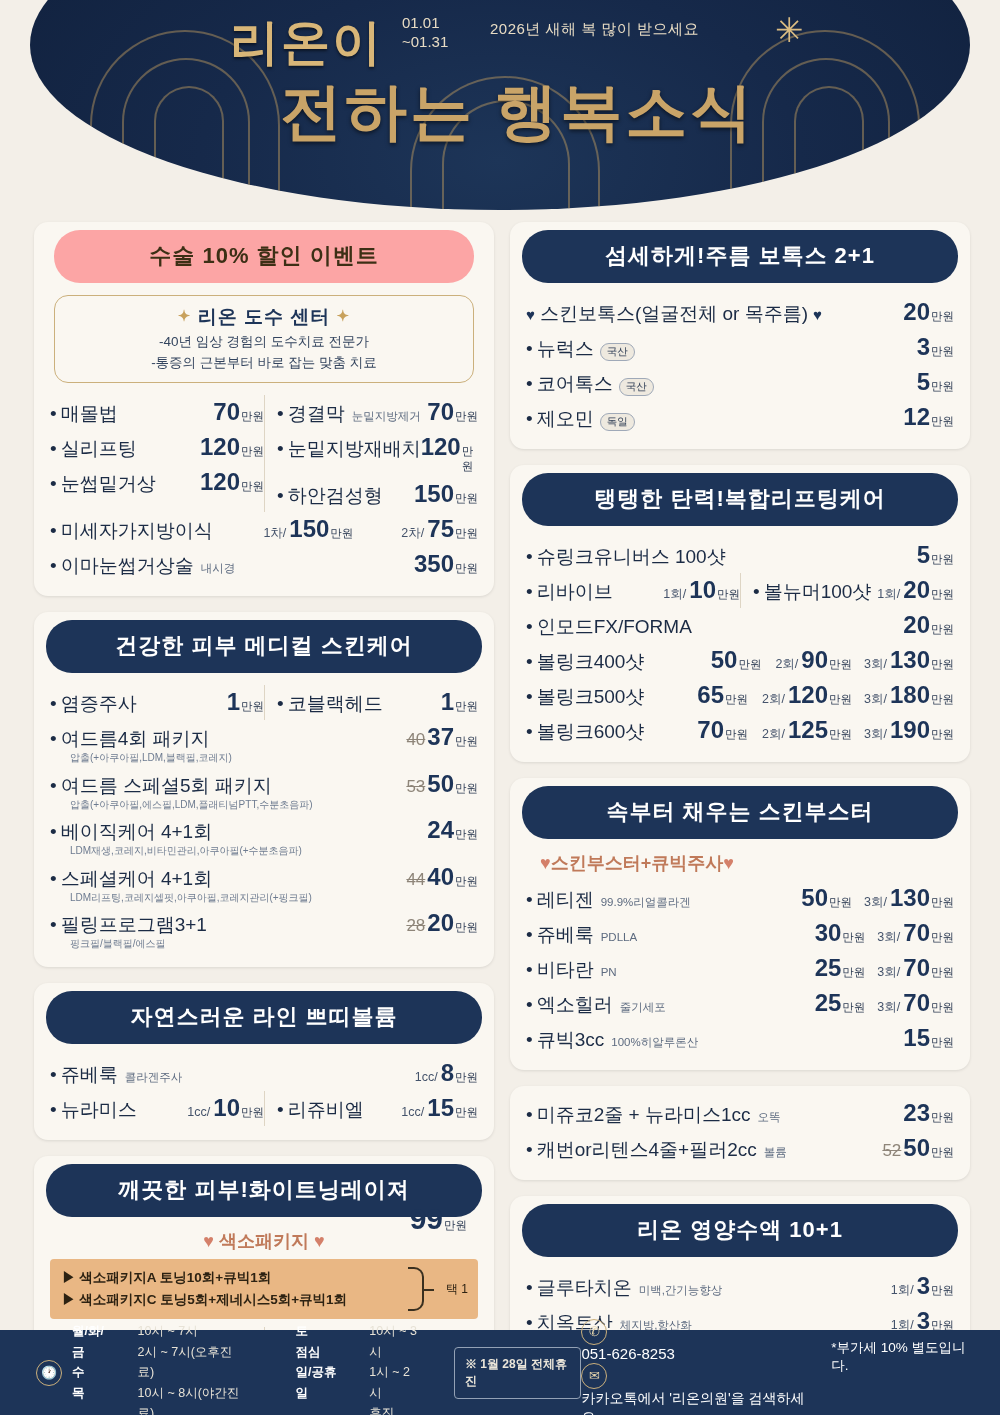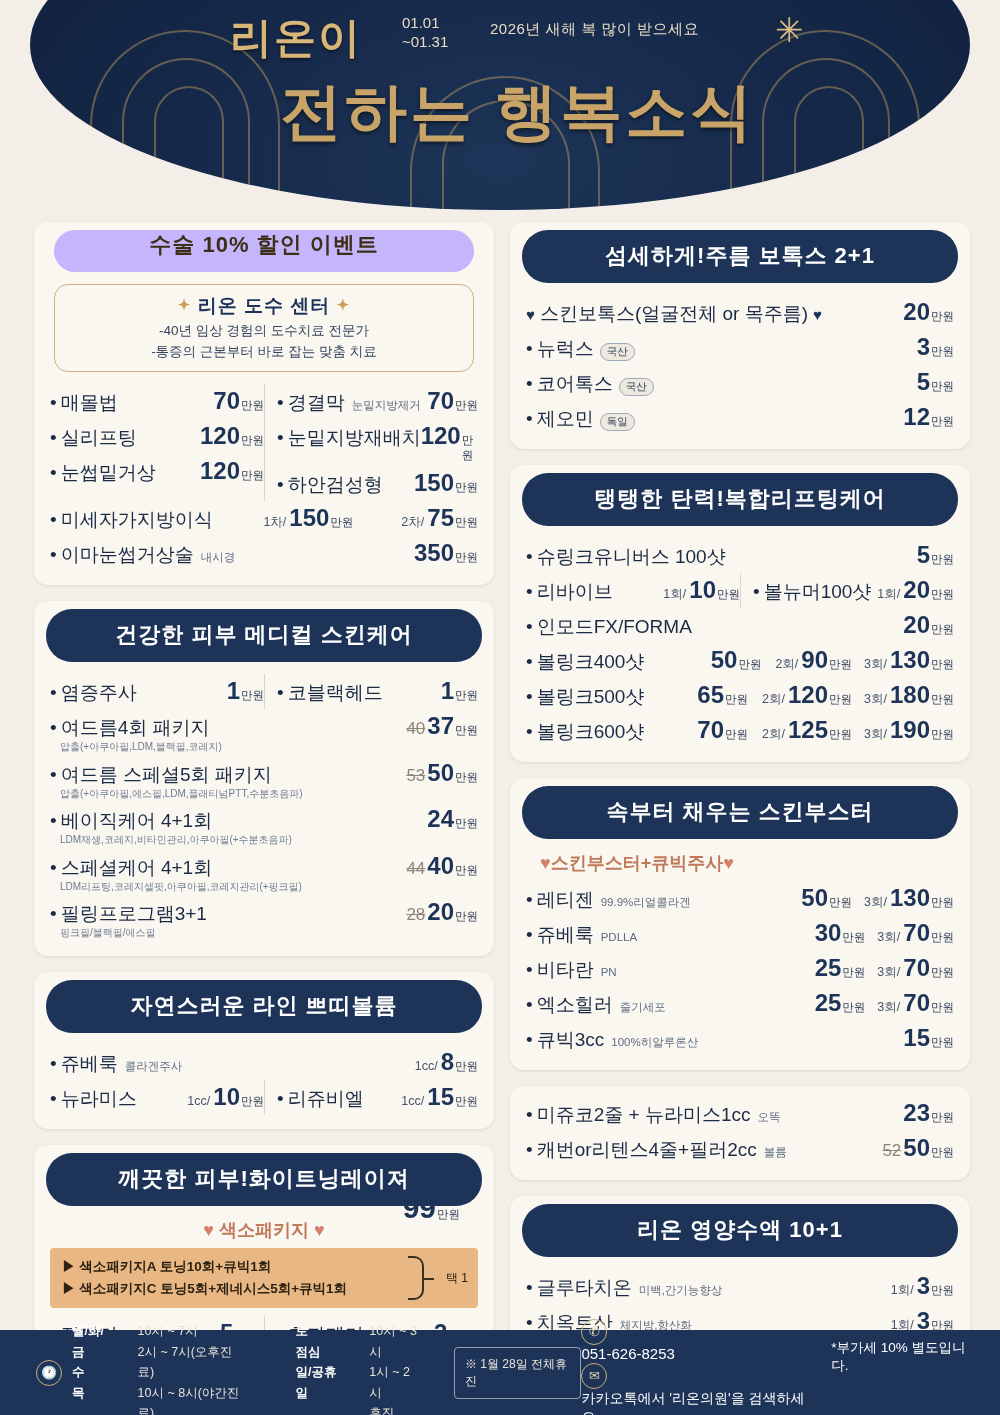--- a/index.html
+++ b/index.html
@@ -21,21 +21,21 @@
       radial-gradient(ellipse at 50% 85%, #1d3558 0%, #16294a 45%, #10203c 100%);
     overflow:hidden;
   }
   .arch {
     position:absolute; border:2px solid rgba(198,160,95,.45);
     border-bottom:none; border-radius:200px 200px 0 0;
   }
   .hero-text { position:absolute; left:0; top:0; width:940px; height:330px; }
   .title1 {
     position:absolute; left:200px; top:130px; width:380px;
-    font-size:42px; font-weight:bold; letter-spacing:2px;
+    font-size:49px; font-weight:bold; letter-spacing:2px;
     color:#d8b678;
     text-shadow:0 2px 3px rgba(0,0,0,.5);
   }
   .title2 {
     position:absolute; left:250px; top:190px; width:520px;
     font-size:62px; font-weight:bold; letter-spacing:3px;
     color:#c9a468;
     text-shadow:0 2px 4px rgba(0,0,0,.55);
   }
   .date-range {
@@ -61,41 +61,41 @@
   }
 
   
   .hdr-navy {
     background:#1d3458; color:#fff; border-radius:26px;
     text-align:center; font-size:22px; font-weight:bold;
     padding:11px 8px 12px; letter-spacing:1px;
     margin:-2px -4px 12px -4px;
   }
   .hdr-gold {
-    background:#c4b5fd; color:#3c2f15; border-radius:26px;
+    background:#fca5a5; color:#3c2f15; border-radius:26px;
     text-align:center; font-size:22px; font-weight:bold;
-    padding:0 8px 12px; letter-spacing:1px;
+    padding:11px 8px 12px; letter-spacing:1px;
     margin:-2px 4px 12px 4px;
   }
 
   .subbox {
     border:1px solid #cbb07c; border-radius:14px; padding:8px 10px 10px;
     text-align:center; margin:0 4px 12px 4px;
   }
   .subbox .sb-title { font-size:19px; font-weight:bold; color:#1d3458; letter-spacing:1px;}
   .subbox .sb-title .dia { color:#c8a15c; font-size:15px; vertical-align:2px;}
   .subbox .sb-line { font-size:13.5px; color:#33445e; margin-top:3px; }
 
   
   .row { display:flex; align-items:baseline; padding:3px 0; }
   .row .nm { font-size:19px; color:#1b2b45; white-space:nowrap; }
   .row .nm::before { content:"•"; color:#1b2b45; margin-right:4px; }
   .row .nm.nodot::before { content:""; margin:0; }
   .row .sub { font-size:11.5px; color:#5d6b80; margin-left:7px; white-space:nowrap;}
-  .row .sub2 { font-size:10px; color:#6d7b90; margin-left:10px; line-height:1.15; display:block;}
+  .row .sub2 { font-size:10px; color:#6d7b90; margin-left:20px; line-height:1.15; display:block;}
   .row .sp { flex:1 1 auto; }
   .price { font-size:24px; font-weight:bold; color:#1d3458; }
   .unit { font-size:11.5px; color:#2b3a52; margin-left:1px; }
   .cnt  { font-size:12.5px; color:#44536b; margin-right:3px; }
   .strike { font-size:17px; color:#8e8579; text-decoration:line-through; margin-right:2px;}
 
   .two { display:flex; }
   .two > .half { flex:1 1 50%; }
   .two > .half.pl { padding-left:12px; border-left:1px solid #ded5c4; }
 
@@ -117,21 +117,21 @@
     border:2px solid #3a3020; border-left:none; border-radius:0 10px 10px 0;
   }
   .brace-tick {
     position:absolute; right:44px; top:50%; width:12px; height:2px; background:#3a3020;
   }
   .brace-label {
     position:absolute; right:10px; top:50%; transform:translateY(-50%);
     font-size:12px; color:#2d2212;
   }
 
-  .pkg-price { position:absolute; right:34px; top:46px; }
+  .pkg-price { position:absolute; right:27px; top:46px; }
   .pkg-price .price { font-size:30px; }
 
   .tag {
     display:inline-block; font-size:10.5px; color:#2b3a52;
     border:1px solid #9fa9b8; border-radius:9px; padding:1px 6px; margin-left:6px;
     background:#eee9df; vertical-align:2px;
   }
   .heart { color:#1d3458; font-size:15px; }
 
   
@@ -143,21 +143,21 @@
   .f-ico {
     width:26px; height:26px; border-radius:50%; border:1.5px solid #cbb07c;
     display:flex; align-items:center; justify-content:center;
     font-size:13px; color:#e3d3ab; margin-right:10px; flex:0 0 auto;
   }
   .hours { display:flex; font-size:12.5px; line-height:1.65; }
   .hours .c1 { font-weight:bold; margin-right:12px; }
   .hours .c2 { color:#e7e2d6; margin-right:26px; }
   .notebox {
     border:1px solid #93a1b5; border-radius:4px; padding:8px 10px;
-    font-size:12px; color:#eae5d9; margin-left:6px;
+    font-size:12px; color:#eae5d9; margin-left:6px;font-weight:bold;
   }
   .contact { font-size:15px; }
   .vat { font-size:13.5px; color:#fff; }
 </style>
 </head>
 <body>
 
 <div class="hero">
   <div class="hero-inner">
     <div class="arch" style="left:60px;  top:150px; width:190px; height:190px;"></div>

